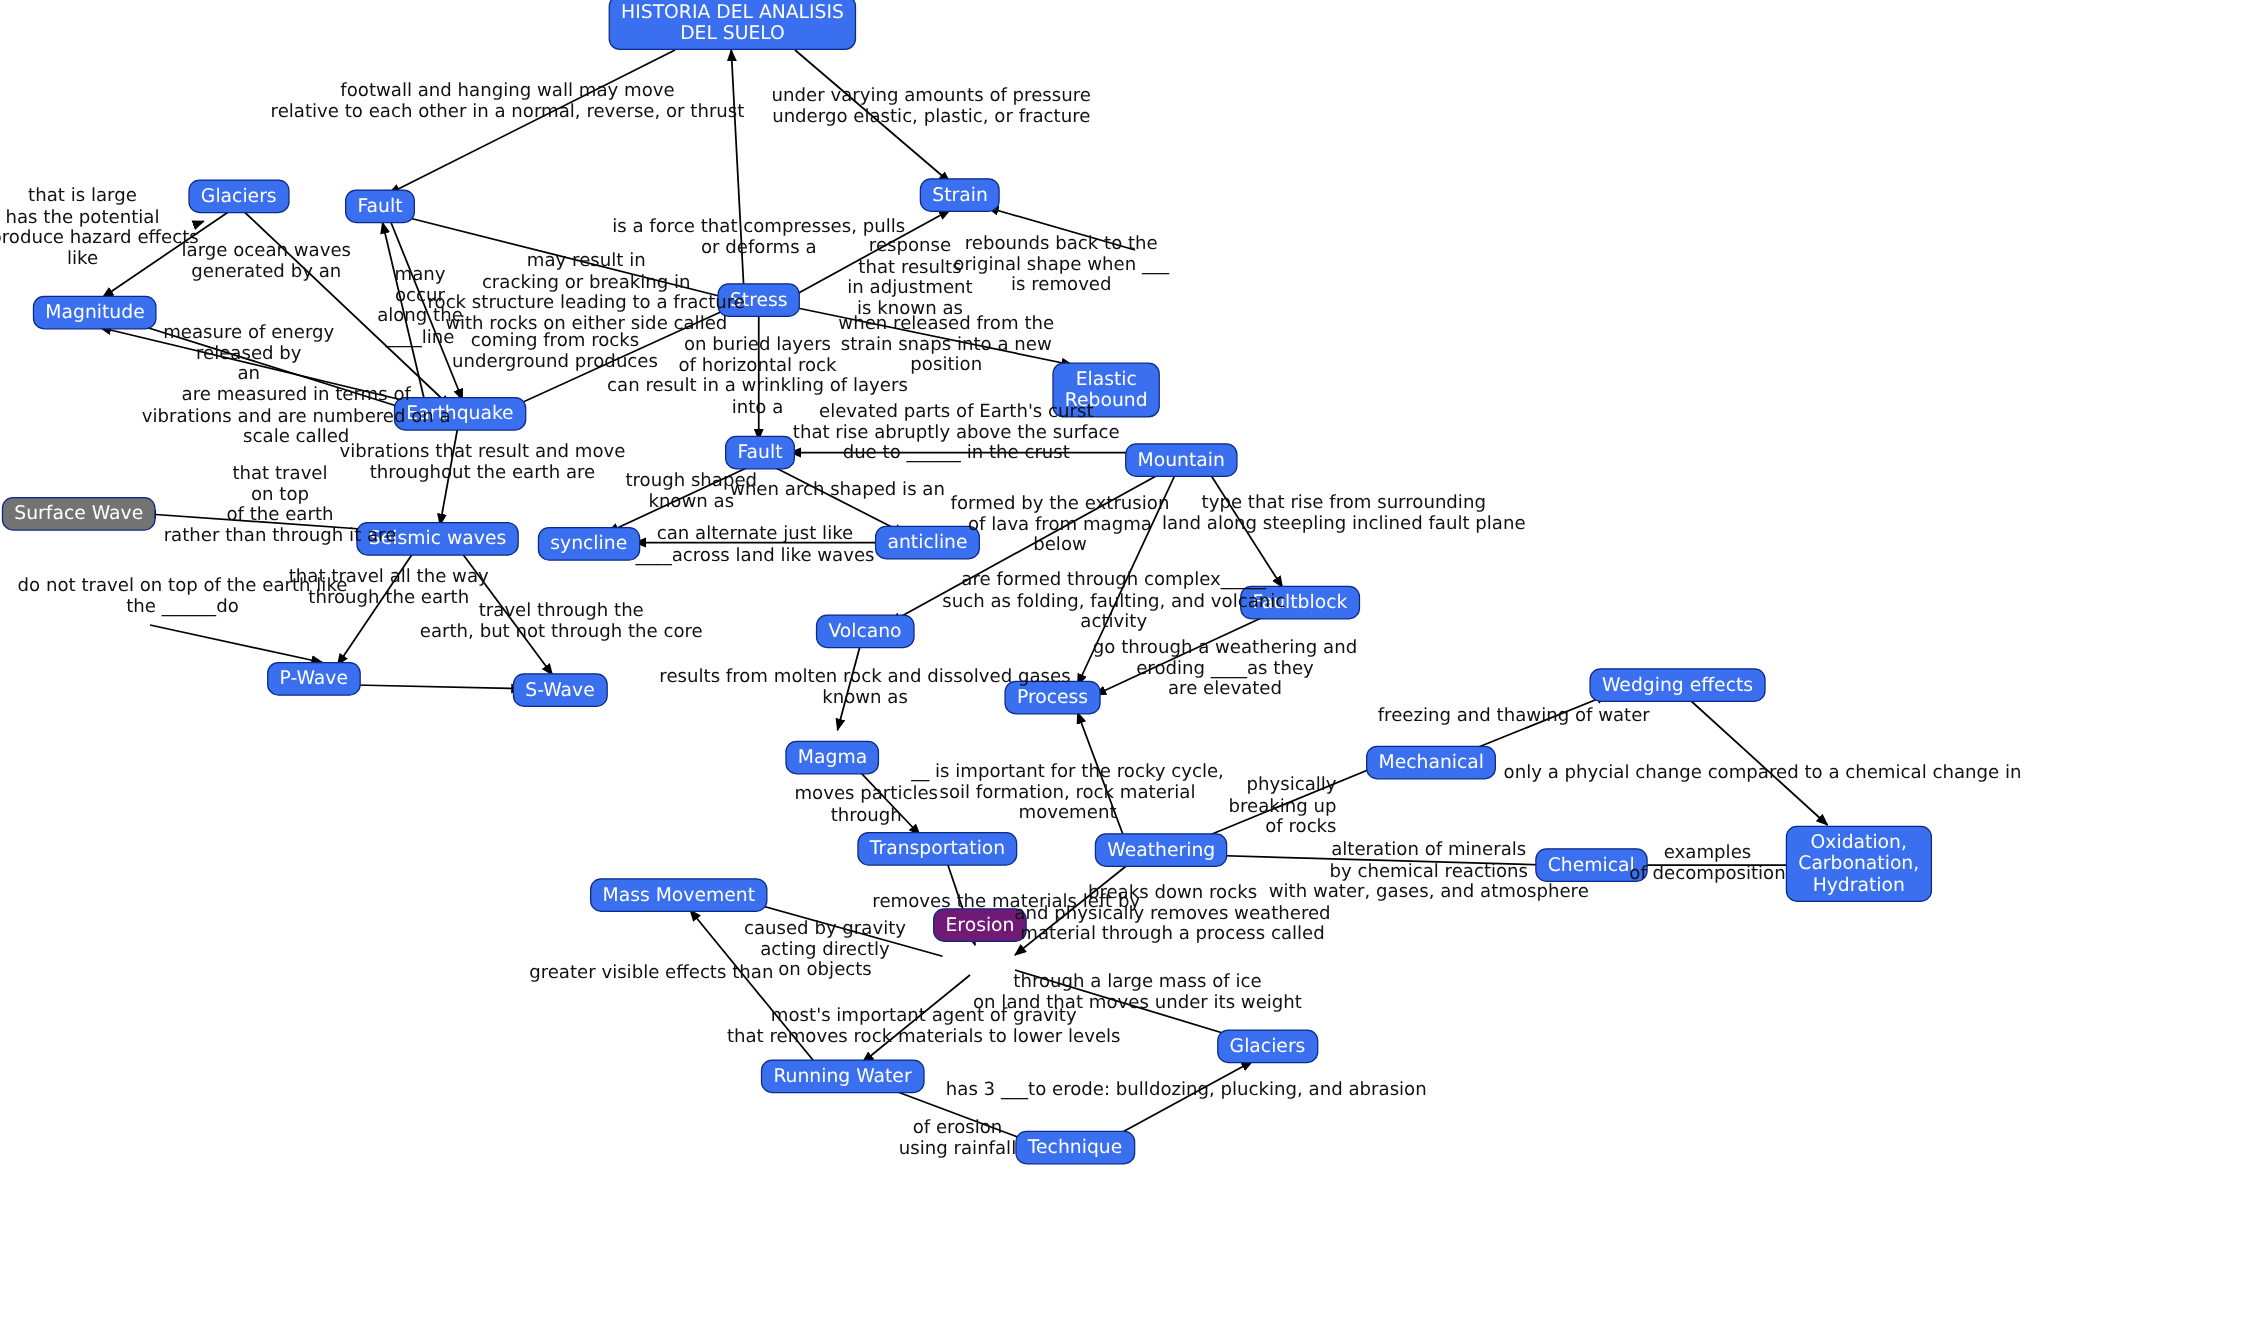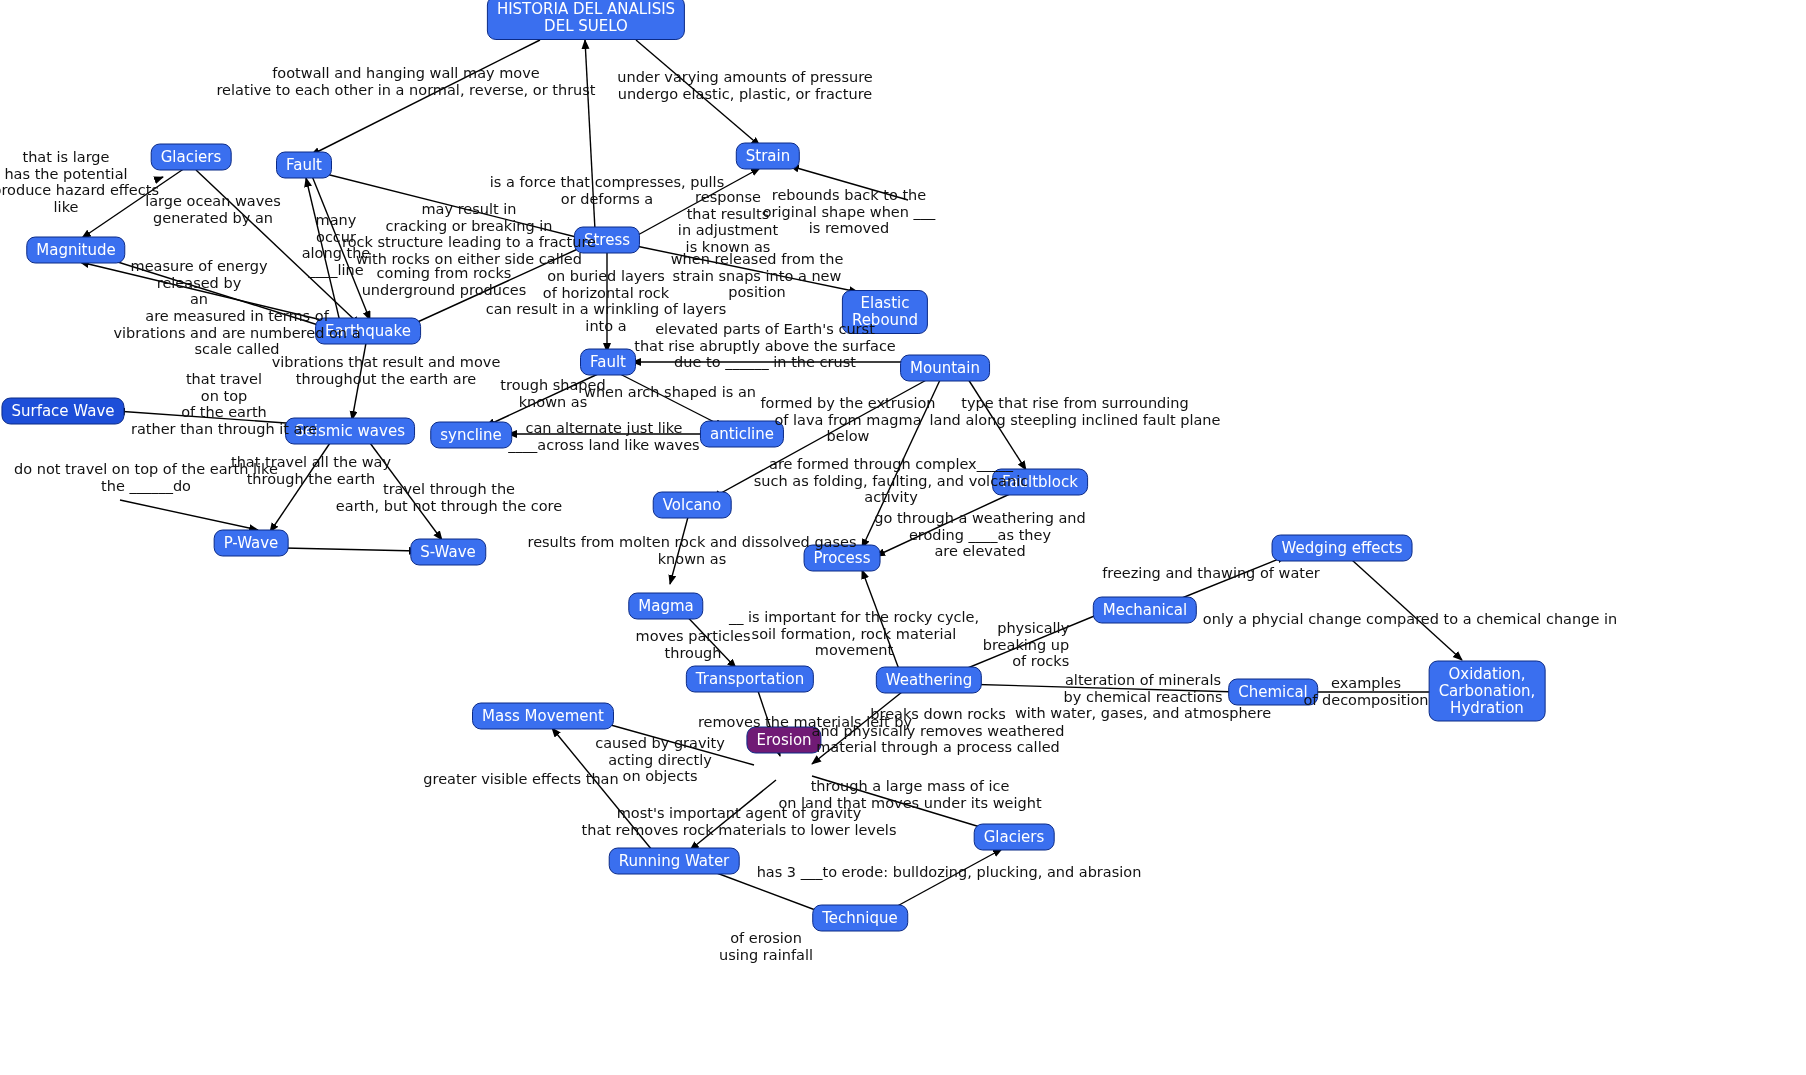--- a/index.html
+++ b/index.html
@@ -97,21 +97,21 @@
       <div class="node" style="left: 191px; top: 157px; min-width: 64px; background: rgb(58, 111, 239); border-color: rgb(11, 42, 134); color: rgb(255, 255, 255);">Glaciers</div>
       <div class="node" style="left: 304px; top: 165px; min-width: 47px; background: rgb(58, 111, 239); border-color: rgb(11, 42, 134); color: rgb(255, 255, 255);">Fault</div>
       <div class="node" style="left: 768px; top: 156px; min-width: 52px; background: rgb(58, 111, 239); border-color: rgb(11, 42, 134); color: rgb(255, 255, 255);">Strain</div>
       <div class="node" style="left: 76px; top: 250px; min-width: 82px; background: rgb(58, 111, 239); border-color: rgb(11, 42, 134); color: rgb(255, 255, 255);">Magnitude</div>
       <div class="node" style="left: 607px; top: 240px; min-width: 57px; background: rgb(58, 111, 239); border-color: rgb(11, 42, 134); color: rgb(255, 255, 255);">Stress</div>
       <div class="node" style="left: 885px; top: 312px; min-width: 66px; background: rgb(58, 111, 239); border-color: rgb(11, 42, 134); color: rgb(255, 255, 255);">Elastic
 Rebound</div>
       <div class="node" style="left: 368px; top: 331px; min-width: 84px; background: rgb(58, 111, 239); border-color: rgb(11, 42, 134); color: rgb(255, 255, 255);">Earthquake</div>
       <div class="node" style="left: 608px; top: 362px; min-width: 44px; background: rgb(58, 111, 239); border-color: rgb(11, 42, 134); color: rgb(255, 255, 255);">Fault</div>
       <div class="node" style="left: 945px; top: 368px; min-width: 74px; background: rgb(58, 111, 239); border-color: rgb(11, 42, 134); color: rgb(255, 255, 255);">Mountain</div>
-      <div class="node" style="left: 63px; top: 411px; min-width: 100px; background: #1d4ed8; border-color: rgb(11, 42, 134); color: rgb(255, 255, 255);">Surface Wave</div>
+      <div class="node" style="left: 63px; top: 411px; min-width: 100px; background: #737373; border-color: rgb(11, 42, 134); color: rgb(255, 255, 255);">Surface Wave</div>
       <div class="node" style="left: 350px; top: 431px; min-width: 106px; background: rgb(58, 111, 239); border-color: rgb(11, 42, 134); color: rgb(255, 255, 255);">Seismic waves</div>
       <div class="node" style="left: 471px; top: 435px; min-width: 66px; background: rgb(58, 111, 239); border-color: rgb(11, 42, 134); color: rgb(255, 255, 255);">syncline</div>
       <div class="node" style="left: 742px; top: 434px; min-width: 66px; background: rgb(58, 111, 239); border-color: rgb(11, 42, 134); color: rgb(255, 255, 255);">anticline</div>
       <div class="node" style="left: 1040px; top: 482px; min-width: 82px; background: rgb(58, 111, 239); border-color: rgb(11, 42, 134); color: rgb(255, 255, 255);">Faultblock</div>
       <div class="node" style="left: 692px; top: 505px; min-width: 64px; background: rgb(58, 111, 239); border-color: rgb(11, 42, 134); color: rgb(255, 255, 255);">Volcano</div>
       <div class="node" style="left: 1342px; top: 548px; min-width: 112px; background: rgb(58, 111, 239); border-color: rgb(11, 42, 134); color: rgb(255, 255, 255);">Wedging effects</div>
       <div class="node" style="left: 251px; top: 543px; min-width: 62px; background: rgb(58, 111, 239); border-color: rgb(11, 42, 134); color: rgb(255, 255, 255);">P-Wave</div>
       <div class="node" style="left: 842px; top: 558px; min-width: 62px; background: rgb(58, 111, 239); border-color: rgb(11, 42, 134); color: rgb(255, 255, 255);">Process</div>
       <div class="node" style="left: 448px; top: 552px; min-width: 62px; background: rgb(58, 111, 239); border-color: rgb(11, 42, 134); color: rgb(255, 255, 255);">S-Wave</div>
       <div class="node" style="left: 666px; top: 595px; min-width: 60px; background: rgb(58, 111, 239); border-color: rgb(11, 42, 134); color: rgb(255, 255, 255); margin-top: 11px;">Magma</div>
@@ -225,16 +225,16 @@
 material through a process called</div>
       <div class="lbl" style="left: 660px; top: 760px; color: rgb(17, 17, 17);">caused by gravity
 acting directly
 on objects</div>
       <div class="lbl" style="left: 910px; top: 794px; color: rgb(17, 17, 17);">through a large mass of ice
 on land that moves under its weight</div>
       <div class="lbl" style="left: 521px; top: 779px; color: rgb(17, 17, 17);">greater visible effects than</div>
       <div class="lbl" style="left: 739px; top: 821px; color: rgb(17, 17, 17);">most's important agent of gravity
 that removes rock materials to lower levels</div>
       <div class="lbl" style="left: 949px; top: 872px; color: rgb(17, 17, 17);">has 3 ___to erode: bulldozing, plucking, and abrasion</div>
-      <div class="lbl" style="left: 766px; top: 946px; color: rgb(17, 17, 17);">of erosion
+      <div class="lbl" style="left: 766px; top: 911px; color: rgb(17, 17, 17);">of erosion
 using rainfall</div>
     </div>
 </div>
 
 </body></html>

